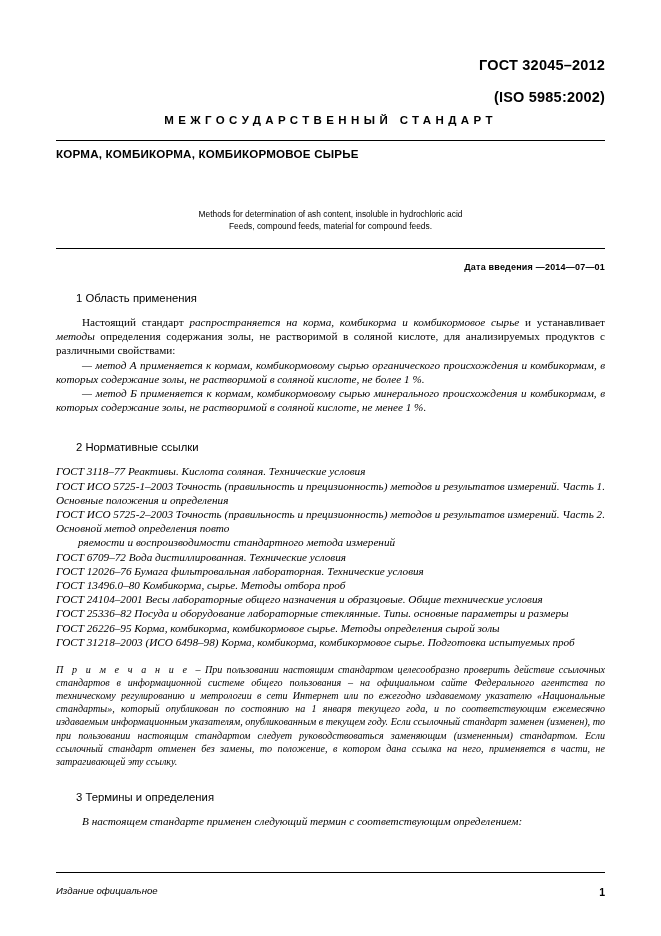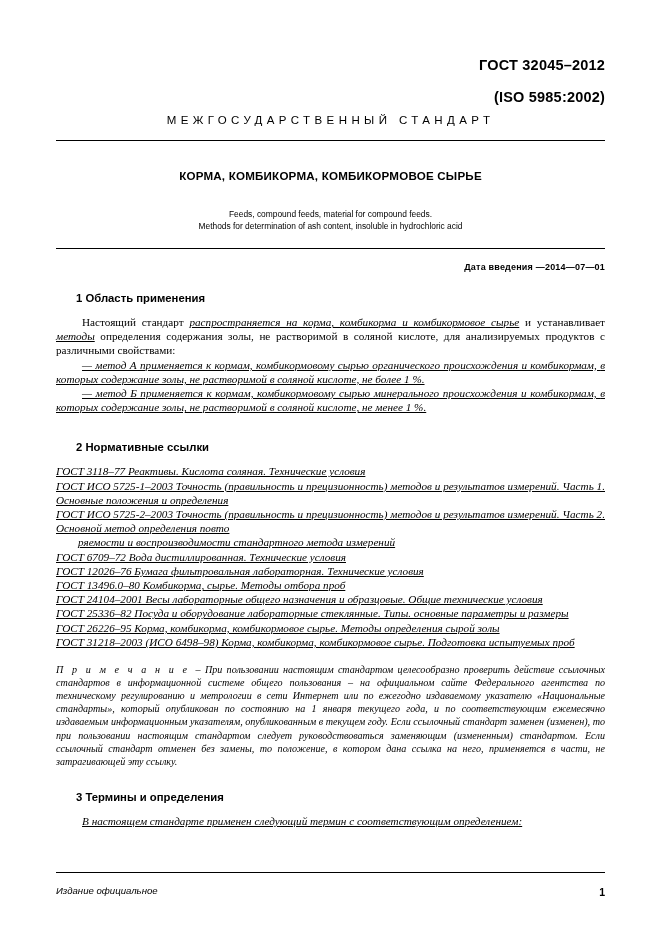--- a/index.html
+++ b/index.html
@@ -36,41 +36,40 @@
   }
   .std-code div + div { margin-top: 15px; }
 
   .spaced-title {
     position: absolute;
     top: 114px;
     left: 56px;
     right: 56px;
     text-align: center;
     font-family: "Liberation Sans", sans-serif;
-    font-weight: normal;
+    font-weight: bold;
     font-size: 11.5px;
     letter-spacing: 4.4px;
   }
 
   .rule {
     position: absolute;
     left: 56px;
     right: 56px;
     border-top: 1px solid #000;
   }
   .rule-top { top: 140px; }
   .rule-mid { top: 248px; }
   .rule-bottom { top: 872px; }
 
   .doc-title {
     position: absolute;
-    top: 169px;
-    left: 56px;
-    right: 56px;
-    text-align: center;
+    top: 147px;
+    left: 56px;
+    right: 56px;
     font-family: "Liberation Sans", sans-serif;
   }
   .doc-title .t1 {
     font-weight: bold;
     font-size: 11.6px;
     letter-spacing: 0.2px;
   }
   .doc-title .t2 {
     font-weight: bold;
     font-size: 9.6px;
@@ -102,34 +101,34 @@
   
   .content {
     position: absolute;
     top: 292px;
     left: 56px;
     width: 549px;
   }
   h2.sec {
     font-family: "Liberation Sans", sans-serif;
     font-size: 11.3px;
-    font-weight: bold;
+    font-weight: normal;
     margin: 0 0 11px 0;
     padding-left: 20px;
   }
   h2.sec.second { margin-top: 18px; }
   p {
     margin: 0;
     font-size: 11.2px;
     line-height: 14.2px;
     text-align: justify;
     font-family: "Liberation Serif", serif;
   }
   p.ind { text-indent: 26px; }
-  .i { font-style: italic; text-decoration: underline; }
+  .i { font-style: italic; }
   .note {
     font-size: 10.1px;
     line-height: 13.1px;
     text-align: justify;
     font-style: italic;
     margin-top: 14px;
   }
   .note .sp {
     letter-spacing: 2.2px;
   }
@@ -165,22 +164,22 @@
 
   <div class="spaced-title">МЕЖГОСУДАРСТВЕННЫЙ СТАНДАРТ</div>
 
   <div class="rule rule-top"></div>
 
   <div class="doc-title">
     <div class="t1">КОРМА, КОМБИКОРМА, КОМБИКОРМОВОЕ СЫРЬЕ</div>
   </div>
 
   <div class="doc-title-en">
+    <div>Methods for determination of ash content, insoluble in hydrochloric acid</div>
     <div>Feeds, compound feeds, material for compound feeds.</div>
-    <div>Methods for determination of ash content, insoluble in hydrochloric acid</div>
   </div>
 
   <div class="rule rule-mid"></div>
 
   <div class="intro-date">Дата введения —2014—07—01</div>
 
   <div class="content">
 
     <h2 class="sec">1 Область применения</h2>
 

